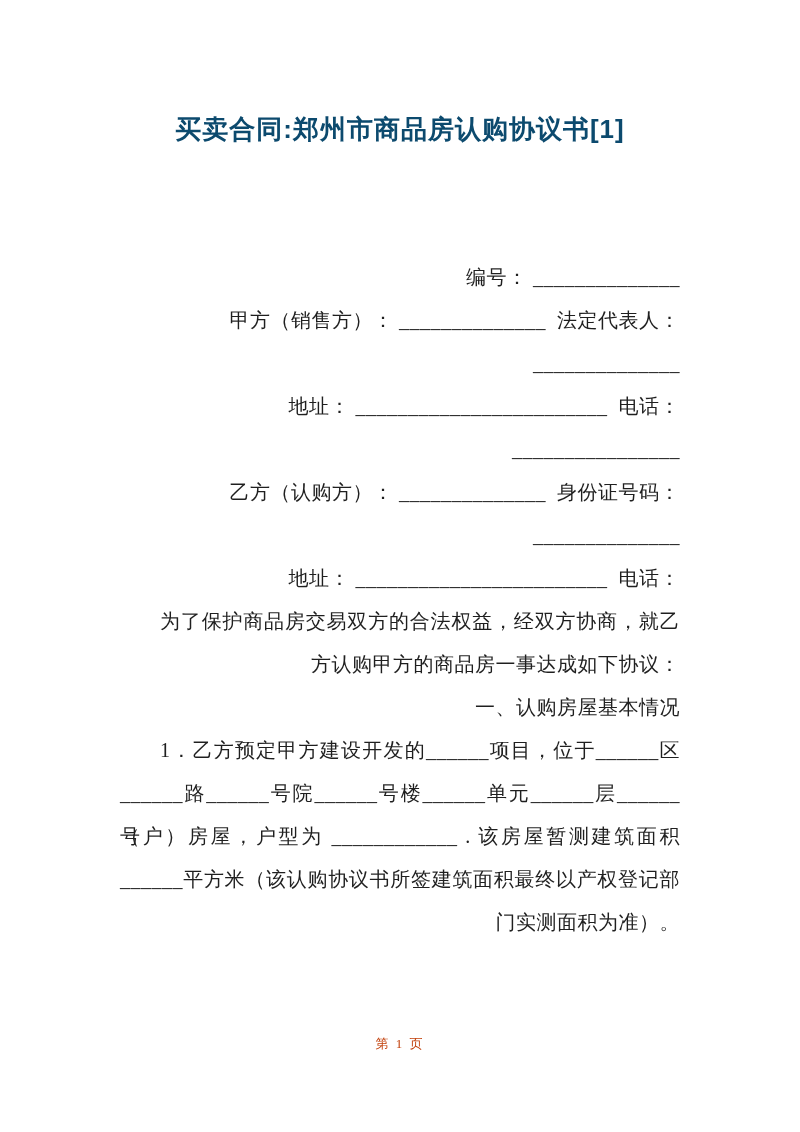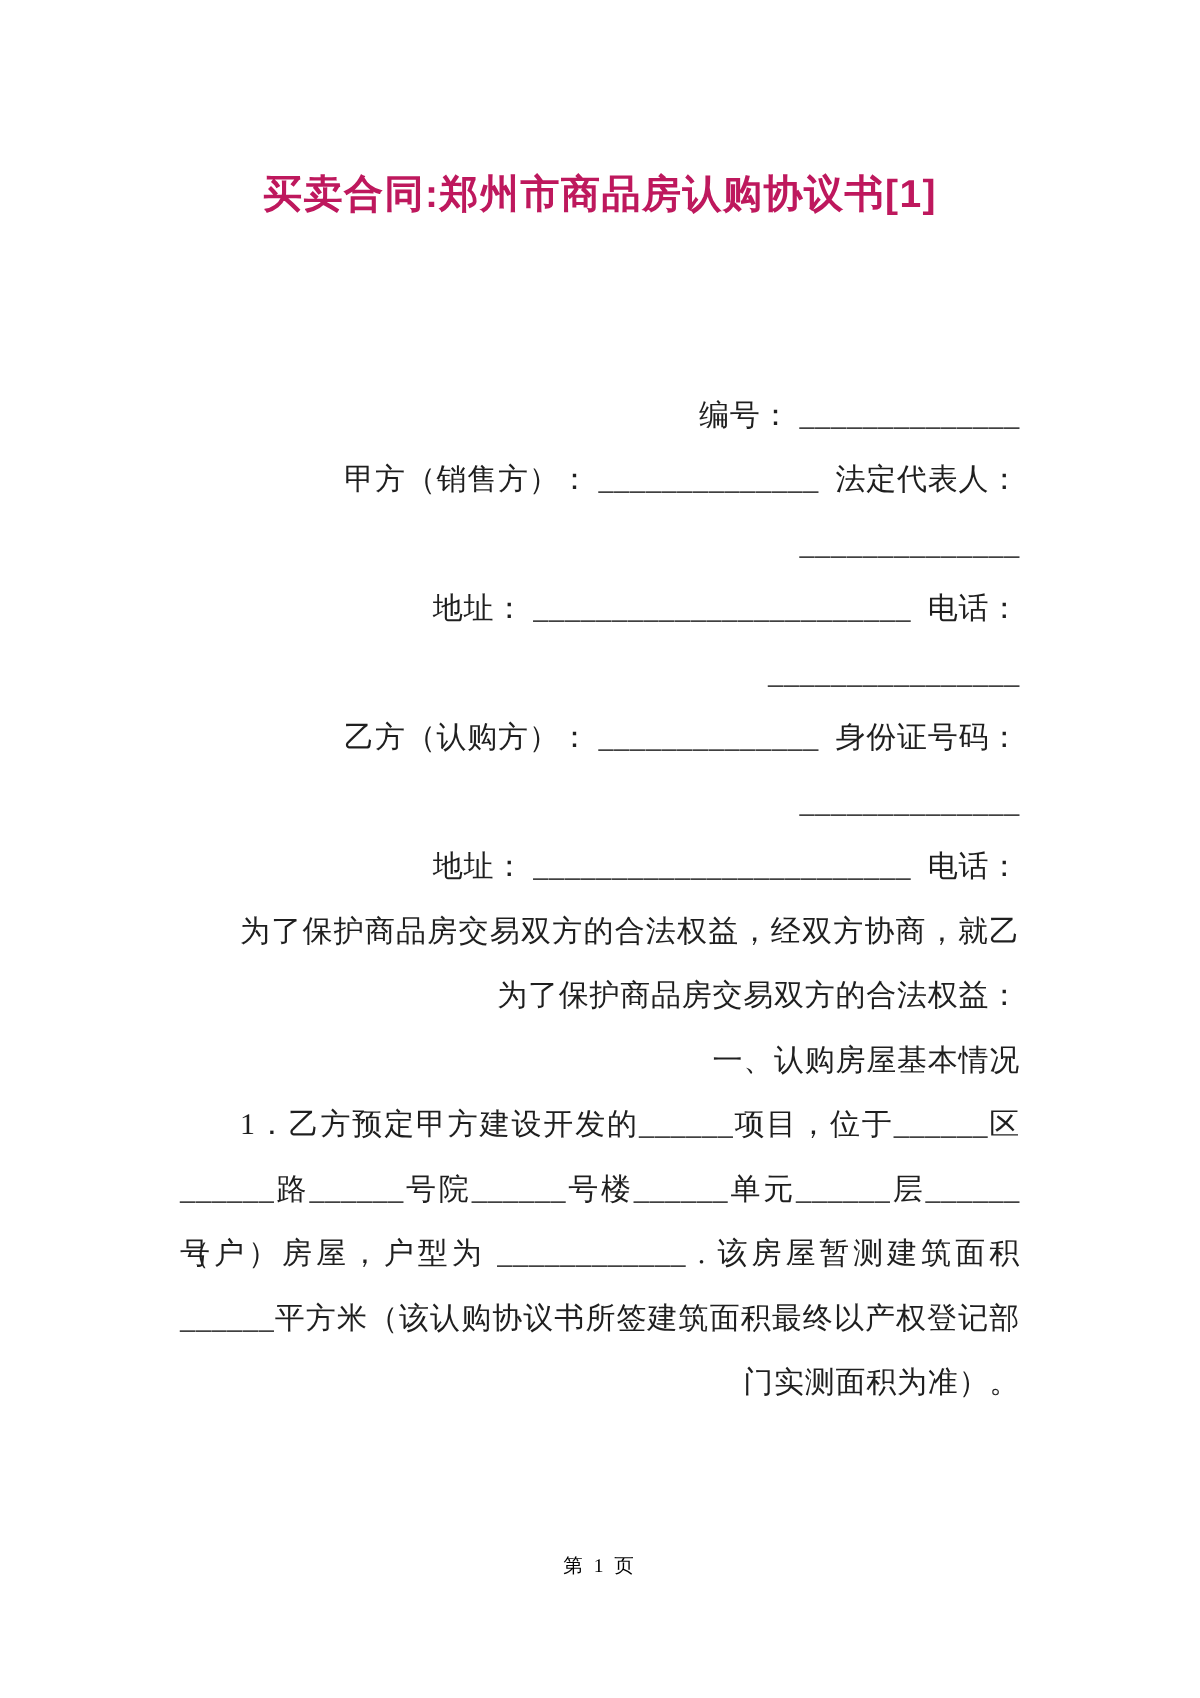--- a/index.html
+++ b/index.html
@@ -19,21 +19,21 @@
   .doc-title {
     position: absolute;
     top: 112px;
     left: 0;
     right: 0;
     margin: 0;
     text-align: center;
     font-family: "Liberation Sans", "DejaVu Sans", sans-serif;
     font-size: 26px;
     font-weight: bold;
-    color: #be185d;
+    color: #0c4a6e;
     letter-spacing: 1px;
   }
   .doc-body {
     position: absolute;
     top: 256px;
     left: 120px;
     width: 560px;
     font-size: 20px;
     color: #1f1f1f;
   }
@@ -52,42 +52,42 @@
     text-align: justify;
     text-align-last: justify;
   }
   .page-footer {
     position: absolute;
     top: 1035px;
     left: 0;
     right: 0;
     text-align: center;
     font-size: 13px;
-    color: #000000;
+    color: #c2410c;
     letter-spacing: 2px;
   }
 </style>
 </head>
 <body>
 
 <div class="page">
 
   <h1 class="doc-title">买卖合同:郑州市商品房认购协议书[1]</h1>
 
   <div class="doc-body">
     <div class="line">编号： ______________</div>
     <div class="line indent">甲方（销售方）： ______________  法定代表人：</div>
     <div class="line">______________</div>
     <div class="line indent">地址： ________________________  电话：</div>
     <div class="line">________________</div>
     <div class="line indent">乙方（认购方）： ______________  身份证号码：</div>
     <div class="line">______________</div>
     <div class="line indent">地址： ________________________  电话：</div>
     <div class="line indent justify">为了保护商品房交易双方的合法权益，经双方协商，就乙</div>
-    <div class="line">为了保护商品房交易双方的合法权益：</div>
+    <div class="line">方认购甲方的商品房一事达成如下协议：</div>
     <div class="line indent">一、认购房屋基本情况</div>
     <div class="line indent justify">1．乙方预定甲方建设开发的______项目，位于______区</div>
     <div class="line justify">______路______号院______号楼______单元______层______号</div>
     <div class="line justify">（户）房屋，户型为 ____________ . 该房屋暂测建筑面积</div>
     <div class="line justify">______平方米（该认购协议书所签建筑面积最终以产权登记部</div>
     <div class="line">门实测面积为准）。</div>
   </div>
 
   <div class="page-footer">第 1 页</div>
 

